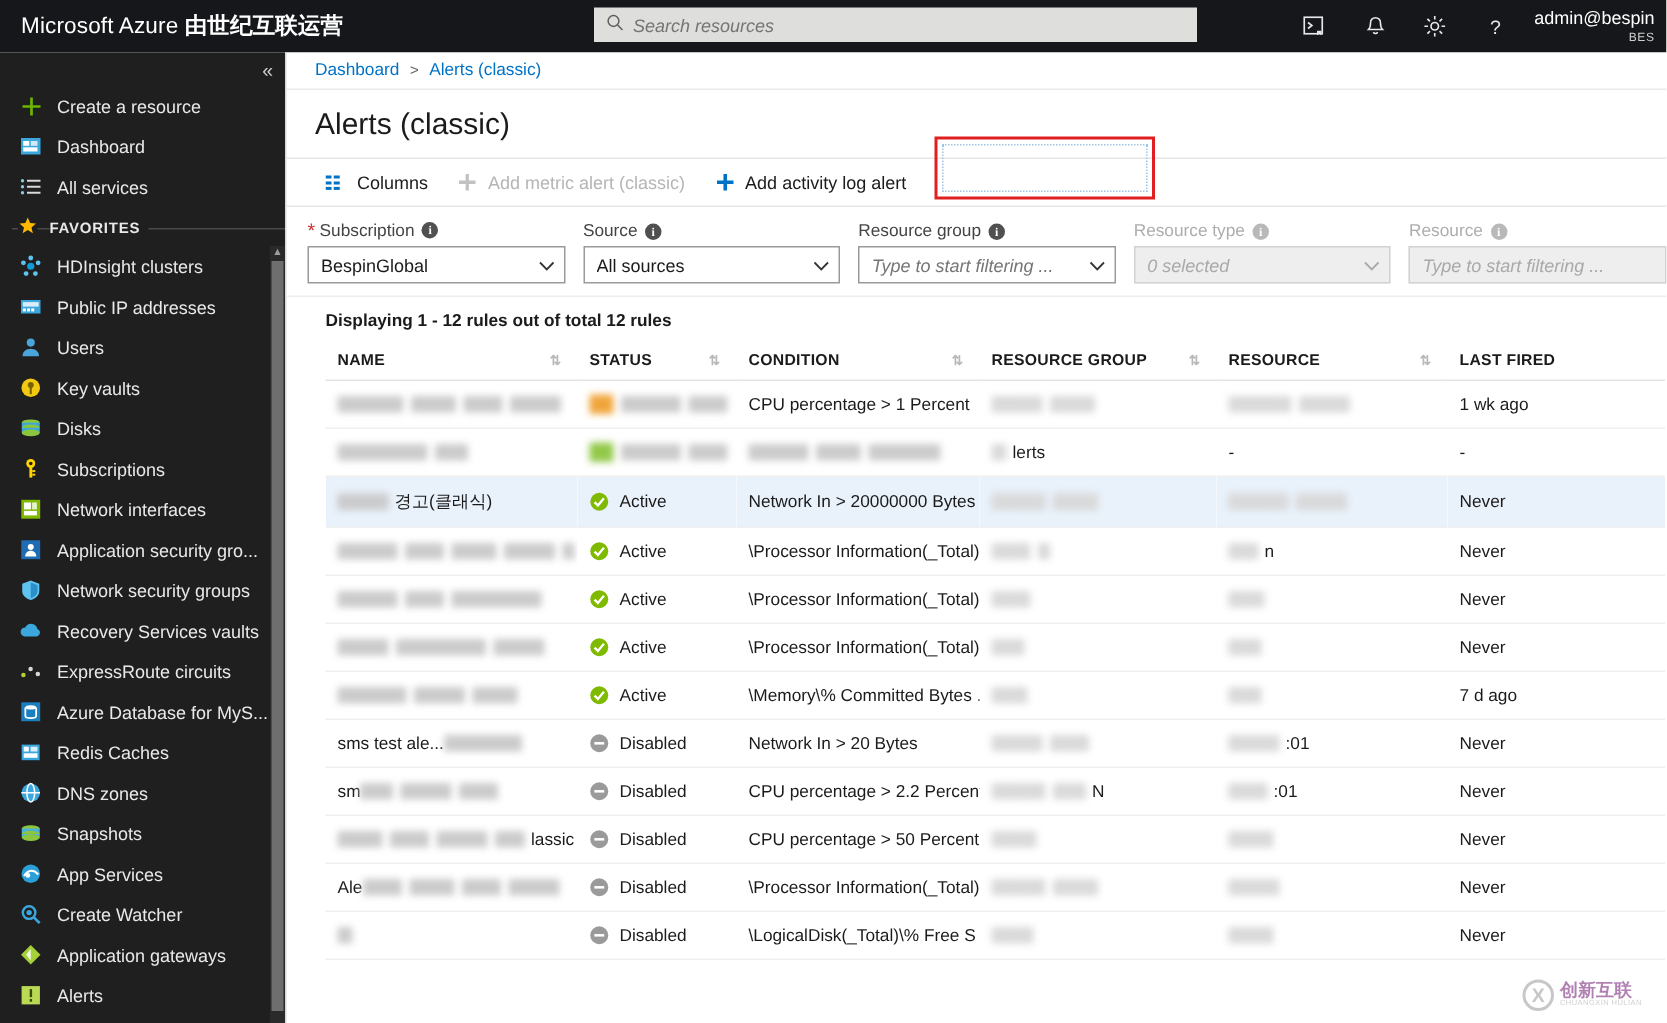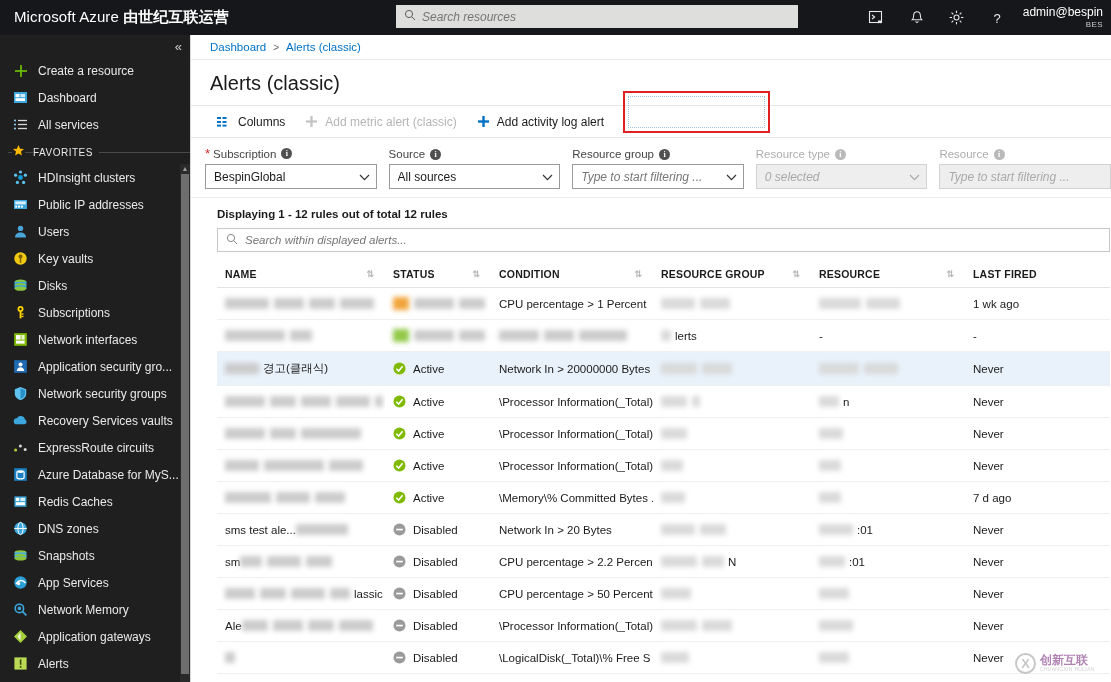--- a/index.html
+++ b/index.html
@@ -68,21 +68,21 @@
   .navicon {
     width: 17px; height: 17px; margin-right: 9px; flex: 0 0 17px;
     display: flex; align-items: center; justify-content: center;
   }
   .navicon svg { display: block; }
   .fav-row {
     height: 24px; display: flex; align-items: center; padding-left: 12px;
     position: relative; margin-top: 2px;
   }
   .fav-row .fav-label {
-    font-size: 10px; font-weight: normal; letter-spacing: .5px; color: #e9e9e9;
+    font-size: 10px; font-weight: bold; letter-spacing: .5px; color: #e9e9e9;
     background: #1f1f1f; padding-right: 6px; z-index: 2;
   }
   .fav-row .fav-star { margin-right: 8px; z-index: 2; background: #1f1f1f; }
   .fav-row:after {
     content: ""; position: absolute; left: 8px; right: 0; top: 12px;
     border-top: 1px solid #4a4a4a; z-index: 1;
   }
   .nav-scroll {
     position: absolute; right: 0; top: 129px; width: 10px; height: 540px;
     background: #2a2a2a;
@@ -522,21 +522,21 @@
     </div>
 
     <div class="navitem">
       <span class="navicon">
         <svg width="15" height="15" viewBox="0 0 15 15">
             <circle cx="6.4" cy="6.4" r="4.2" fill="none" stroke="#3ba7dd" stroke-width="1.6"></circle>
             <circle cx="6.4" cy="6.4" r="1.8" fill="#3ba7dd"></circle>
             <line x1="9.6" y1="9.6" x2="13.4" y2="13.4" stroke="#3ba7dd" stroke-width="1.8"></line>
           </svg>
       </span>
-      <span>Network Memory</span>
+      <span>Create Watcher</span>
     </div>
 
     <div class="navitem">
       <span class="navicon">
         <svg width="15" height="15" viewBox="0 0 15 15">
             <polygon points="7.5,1 14,7.5 7.5,14 1,7.5" fill="#a4d03a"></polygon>
             <polygon points="7.5,3.6 7.5,11.4 4.4,7.5" fill="#fff" opacity=".85"></polygon>
           </svg>
       </span>
       <span>Application gateways</span>
@@ -680,29 +680,20 @@
         </div>
         <div class="fcontrol disabled">
           <span class="fval ph">Type to start filtering ...</span>
         </div>
       </div>
     </div>
 
     <div class="content">
       <div class="displaying">Displaying 1 - 12 rules out of total 12 rules</div>
 
-      <div class="searchrow">
-        <span class="mag">
-          <svg width="12" height="12" viewBox="0 0 12 12">
-              <circle cx="5" cy="5" r="3.6" fill="none" stroke="#555" stroke-width="1"></circle>
-              <line x1="7.7" y1="7.7" x2="11" y2="11" stroke="#555" stroke-width="1"></line>
-            </svg>
-        </span>
-        <input type="text" value="" placeholder="Search within displayed alerts..." style="">
-      </div>
 
       <table class="grid">
         <colgroup>
           <col style="width:168px">
             <col style="width:106px">
             <col style="width:162px">
           <col style="width:158px">
             <col style="width:154px">
             <col style="width:145px">
         </colgroup>

